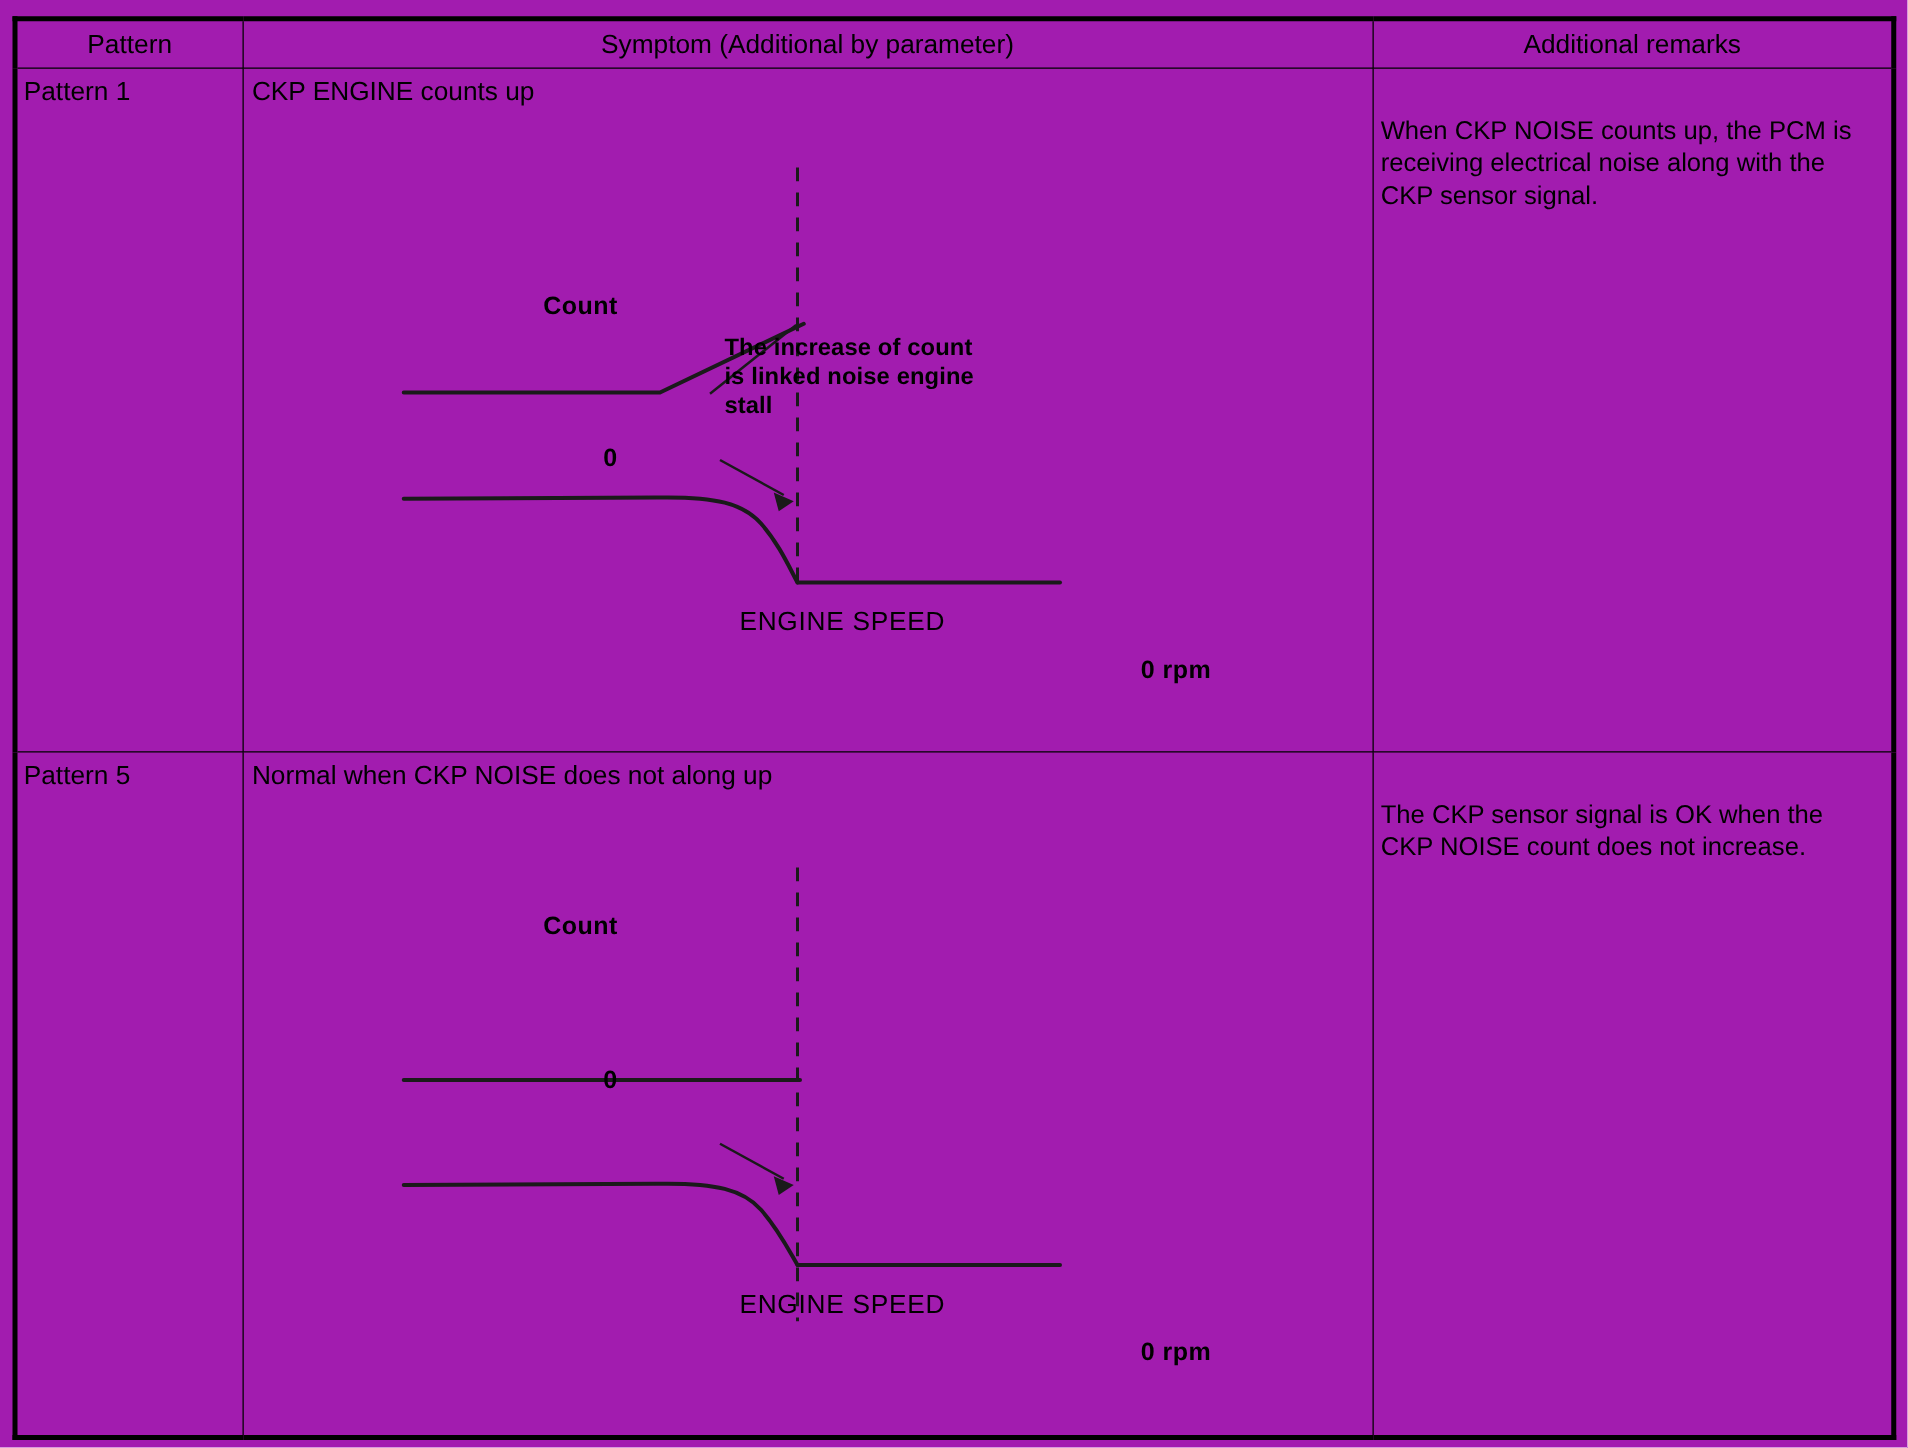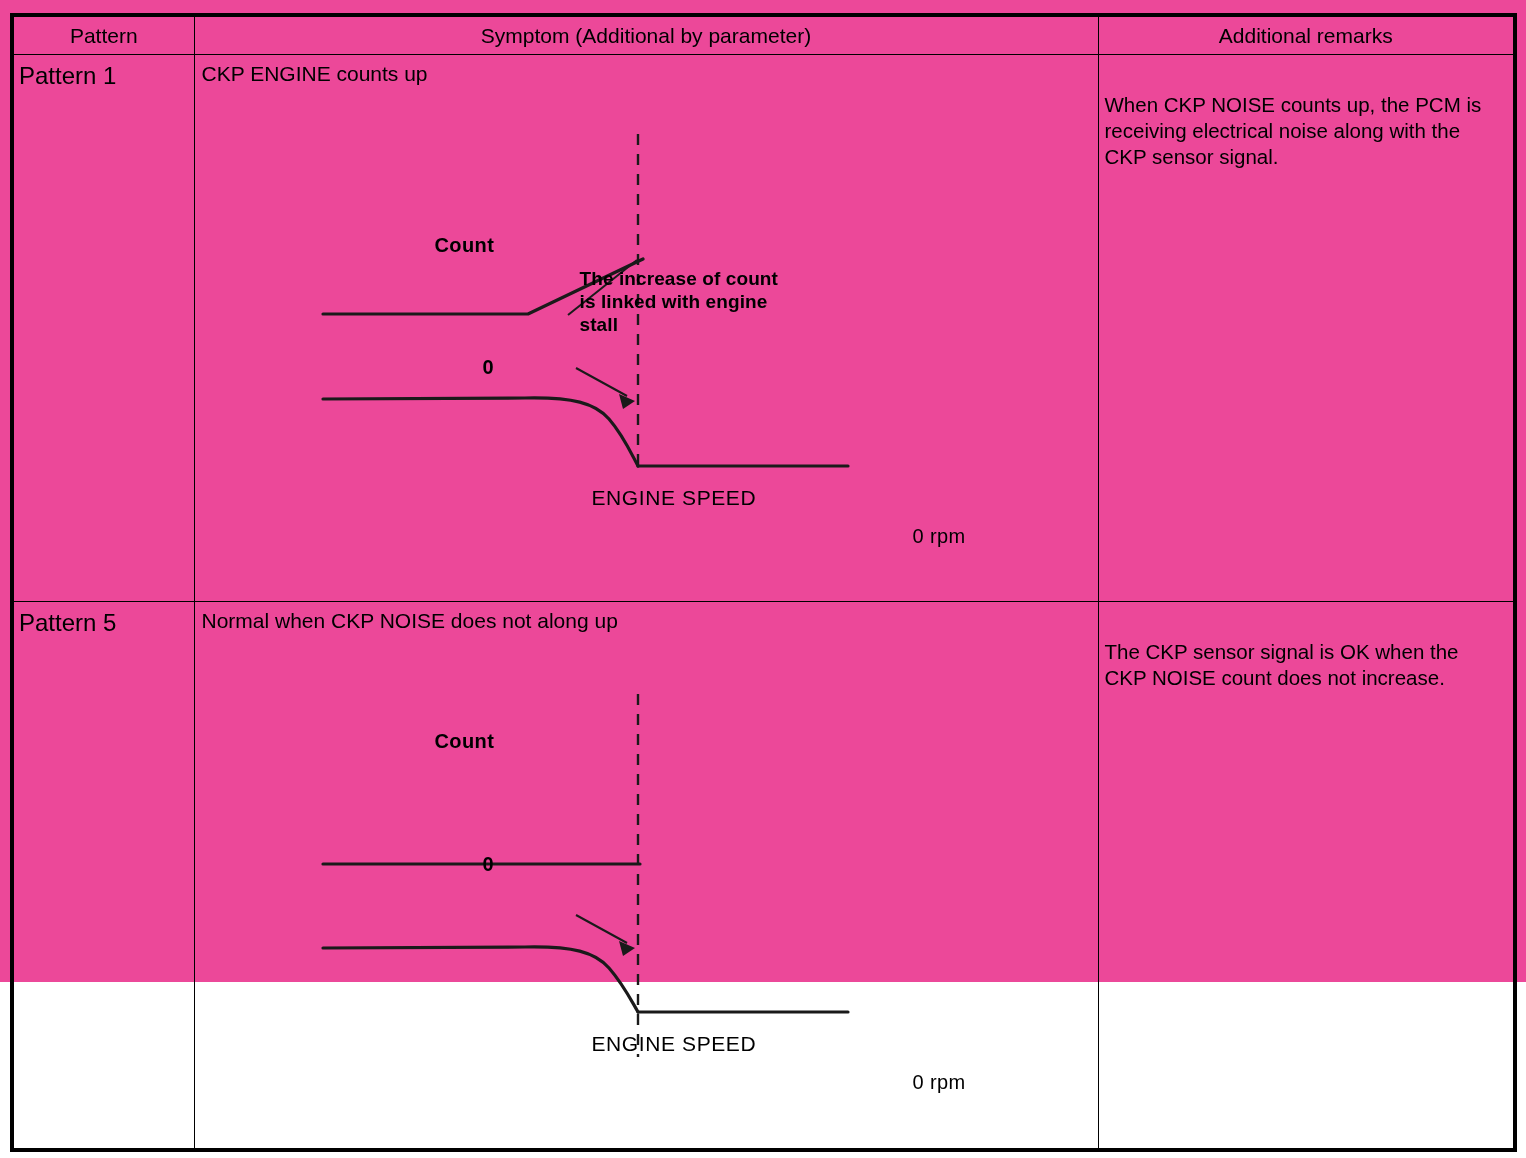--- a/index.html
+++ b/index.html
@@ -10,22 +10,22 @@
   body {
     width: 1526px;
     height: 1158px;
     font-family: "Liberation Sans", sans-serif;
     color: #000000;
     overflow: hidden;
   }
   #page {
     position: relative;
     width: 1526px;
-    height: 982px;
-    background: #ec4899;
+    height: 1158px;
+    background: #a21caf;
   }
 
   
   .tbl {
     position: absolute;
     left: 10px;
     top: 13px;
     width: 1503px;
     height: 1132px;
     border-collapse: collapse;
@@ -55,21 +55,21 @@
     border-bottom-width: 3px;
   }
   .hdr .hdr-label {
     display: block;
     line-height: 37px;
     white-space: nowrap;
   }
 
   
   .cell-pattern {
-    font-size: 24px;
+    font-size: 21px;
     margin-left: 28px;
   }
   .cell-pattern .pat-label {
     display: block;
     padding: 7px 0 0 5px;
   }
   .cell-symptom { position: relative; }
   .cell-symptom .sym-title {
     display: block;
     font-size: 21px;
@@ -119,21 +119,21 @@
     line-height: 23px;
     letter-spacing: 0.1px;
   }
   .lbl-engine {
     font-size: 21px;
     font-weight: normal;
     letter-spacing: 0.6px;
   }
   .lbl-rpm {
     font-size: 20px;
-    font-weight: normal;
+    font-weight: bold;
     letter-spacing: 0.4px;
   }
 </style>
 </head>
 <body>
 
 <div id="page">
 
   <table class="tbl">
     <colgroup>
@@ -182,21 +182,21 @@
               <polygon points="440,334 424,327 428,342" fill="#1a1a1a"></polygon>
 
               <line x1="373" y1="248" x2="442" y2="193" stroke="#1a1a1a" stroke-width="2"></line>
             </svg>
 
             <div class="dlabel lbl-count" style="left:240px; top:167px;">Count</div>
 
             <div class="dlabel lbl-zero" style="left:288px; top:289px;">0</div>
 
             <div class="dlabel lbl-annot" style="left:385px; top:200px;">The increase of count
-is linked with engine
+is linked noise engine
 stall</div>
 
             <div class="dlabel lbl-engine" style="left:397px; top:419px;">ENGINE SPEED</div>
 
             <div class="dlabel lbl-rpm" style="left:718px; top:458px;">0 rpm</div>
           </div>
         </td>
 
         <td class="cell-remarks outer-right">
           <span class="rmk-text">When CKP NOISE counts up, the PCM is receiving electrical noise along with the CKP sensor signal.</span>

